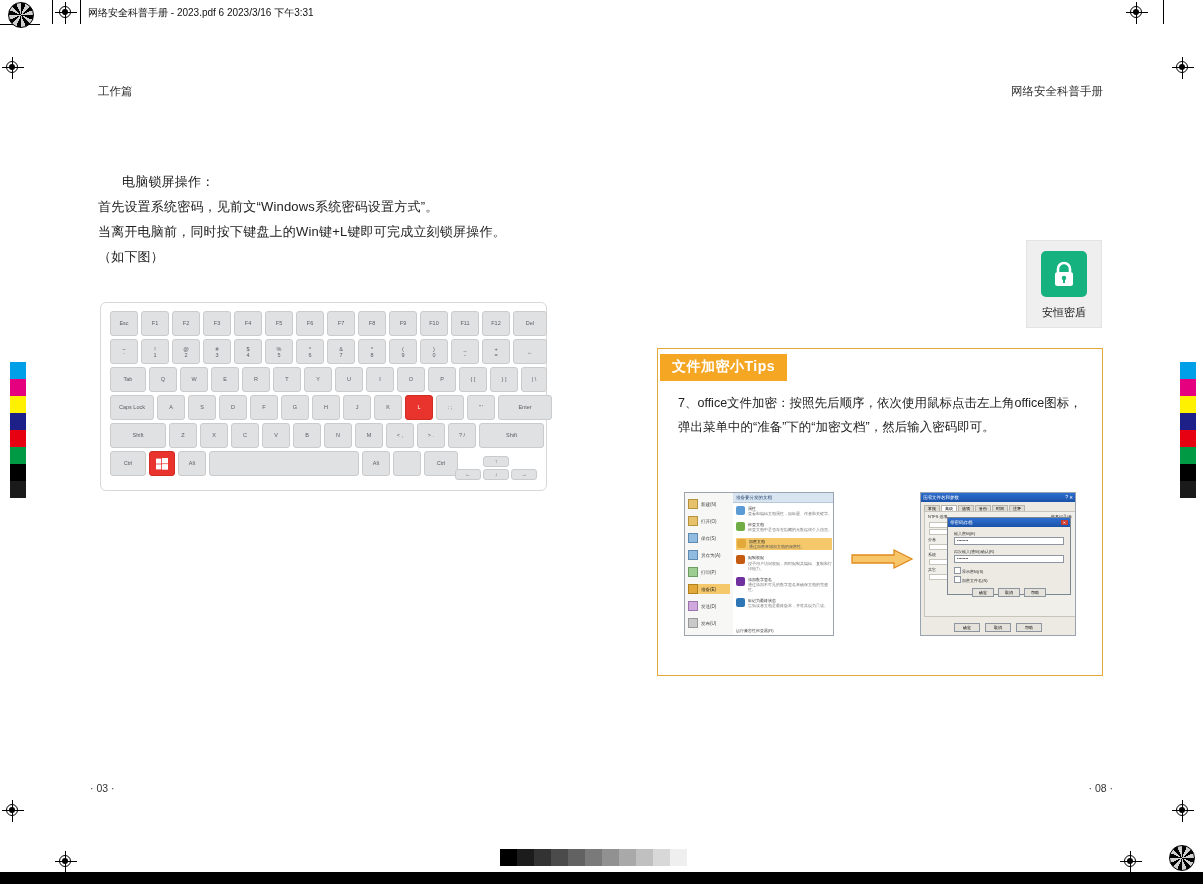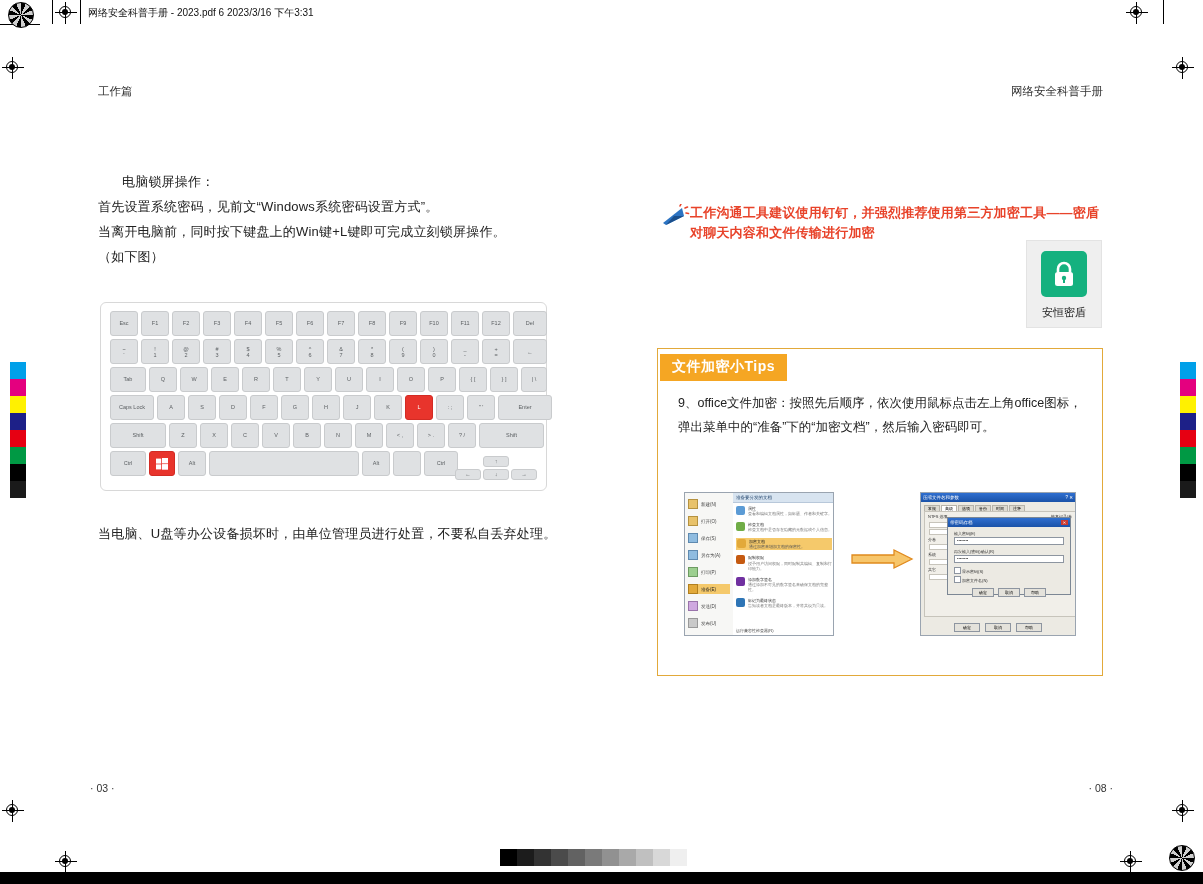--- a/index.html
+++ b/index.html
@@ -526,56 +526,41 @@
         </div>
         <div style="position: absolute; right: 0px; bottom: 0px; width: 86px; height: 26px;">
           <div class="key" style="width: 26px; position: absolute; left: 30px; top: -1px; height: 11px;">↑</div>
           <div class="key" style="width: 26px; position: absolute; left: 2px; top: 12px; height: 11px;">←</div>
           <div class="key" style="width: 26px; position: absolute; left: 30px; top: 12px; height: 11px;">↓</div>
           <div class="key" style="width: 26px; position: absolute; left: 58px; top: 12px; height: 11px;">→</div>
         </div>
       </div>
   </div>
 
-  <div class="body-p" style="left:98px;top:524px;width:470px;">当电脑、U盘等办公设备损坏时，由单位管理员进行处置，不要私自丢弃处理。</div>
 
   <div class="title-box-shadow"></div>
 
-  <div class="r-lead-row">
-    <div class="arrow-icon">
-      <svg width="30" height="24" viewBox="0 0 30 24">
-        <path d="M3 19 L22 4 L24 12 L6 21 Z" fill="#2c73c2"></path>
-        <path d="M6 21 L14 12 L24 12 Z" fill="#1b4f8c"></path>
-        <g stroke="#e8432a" stroke-width="1.6" stroke-linecap="round">
-          <line x1="20" y1="2" x2="21" y2="0"></line>
-          <line x1="25" y1="4" x2="27.5" y2="3"></line>
-          <line x1="26" y1="9" x2="28.5" y2="9.5"></line>
-        </g>
-      </svg>
-    </div>
-    <div class="r-lead-text">工作沟通工具建议使用钉钉，并强烈推荐使用第三方加密工具——密盾对聊天内容和文件传输进行加密</div>
-  </div>
 
 
   <div class="lock-card">
     <div class="lock-badge">
       <svg width="22" height="26" viewBox="0 0 22 26">
         <path d="M5 11 V8 a6 6 0 0 1 12 0 v3" fill="none" stroke="#ffffff" stroke-width="2.6"></path>
         <rect x="2" y="11" width="18" height="14" rx="2.5" fill="#ffffff"></rect>
         <circle cx="11" cy="17" r="2.2" fill="#15b17f"></circle>
         <rect x="10" y="17" width="2" height="5" fill="#15b17f"></rect>
       </svg>
     </div>
     <div class="lock-caption">安恒密盾</div>
   </div>
 
   <div class="tips-box"></div>
   <div class="tips-tab">文件加密小Tips</div>
   <div class="tips-text">
-    <p>9、office文件加密：按照先后顺序，依次使用鼠标点击左上角office图标，弹出菜单中的“准备”下的“加密文档”，然后输入密码即可。</p>
+    <p>7、office文件加密：按照先后顺序，依次使用鼠标点击左上角office图标，弹出菜单中的“准备”下的“加密文档”，然后输入密码即可。</p>
   </div>
 
   <div class="shot-area">
 
     <div class="shot" style="left:6px;top:2px;width:150px;height:144px;background:#ffffff;">
       <div style="position:absolute;left:0;top:0;width:48px;height:144px;background:#f7f7f5;border-right:1px solid #dcdcd6;">
         <div style="padding:6px 3px;">
           <div style="display:flex;align-items:center;margin-bottom:7px;">
               <span style="width:8px;height:8px;background:#e8c26a;border:1px solid #b59240;display:inline-block;margin-right:3px;"></span>
               <span style="font-size:4.5px;color:#444;">新建(N)</span>

